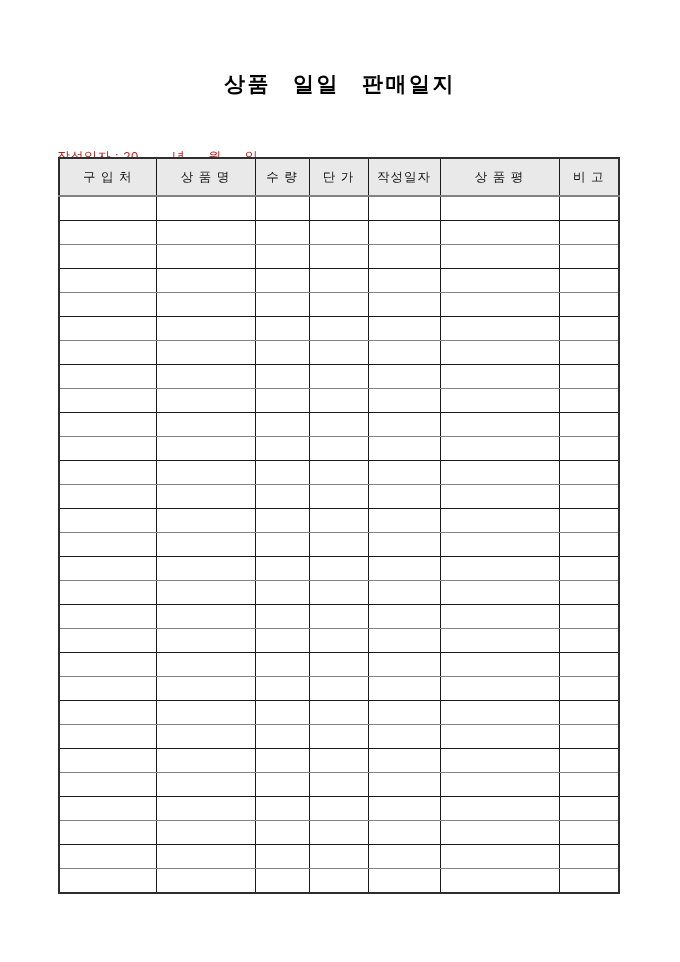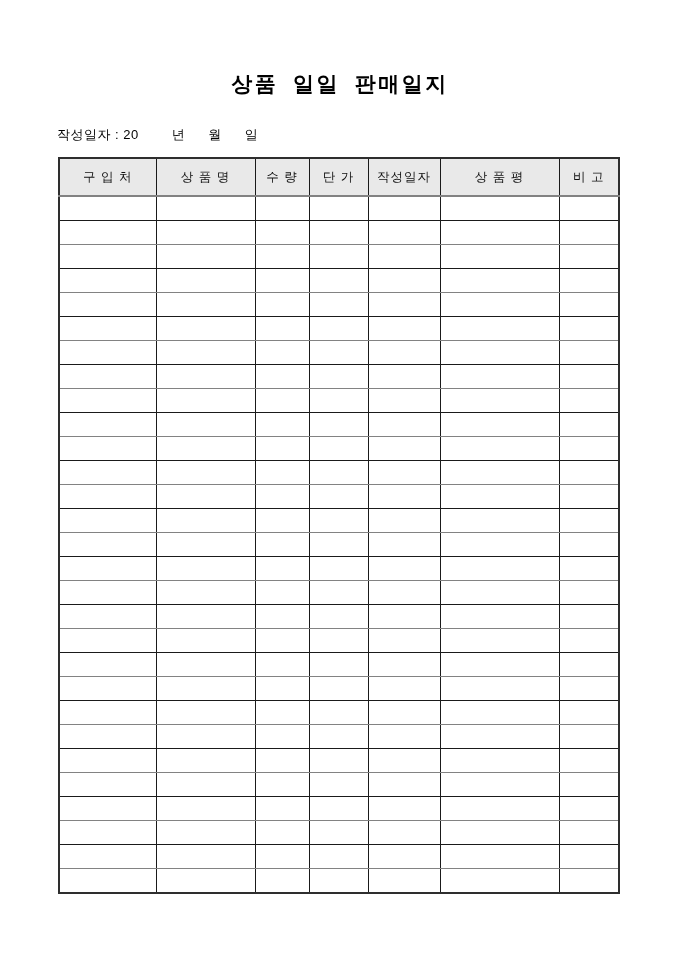--- a/index.html
+++ b/index.html
@@ -16,34 +16,34 @@
     color: #111111;
     overflow: hidden;
   }
   .title {
     position: absolute;
     top: 70px;
     left: 0;
     width: 100%;
     margin: 0;
     text-align: center;
-    font-family: Liberation Serif, serif;
+    font-family: Liberation Mono, monospace;
     font-size: 21px;
     font-weight: bold;
     letter-spacing: 2.5px;
     word-spacing: 7px;
     color: #000000;
   }
   .date-line {
     position: absolute;
-    top: 126px;
+    top: 148px;
     left: 57px;
     font-size: 13px;
     letter-spacing: 0.5px;
-    color: #000000;
+    color: #b91c1c;
     white-space: nowrap;
   }
   .date-line .unit-year  { margin-left: 33px; }
   .date-line .unit-month { margin-left: 23px; }
   .date-line .unit-day   { margin-left: 23px; }
 
   table.sales-table {
     position: absolute;
     top: 157px;
     left: 58px;

